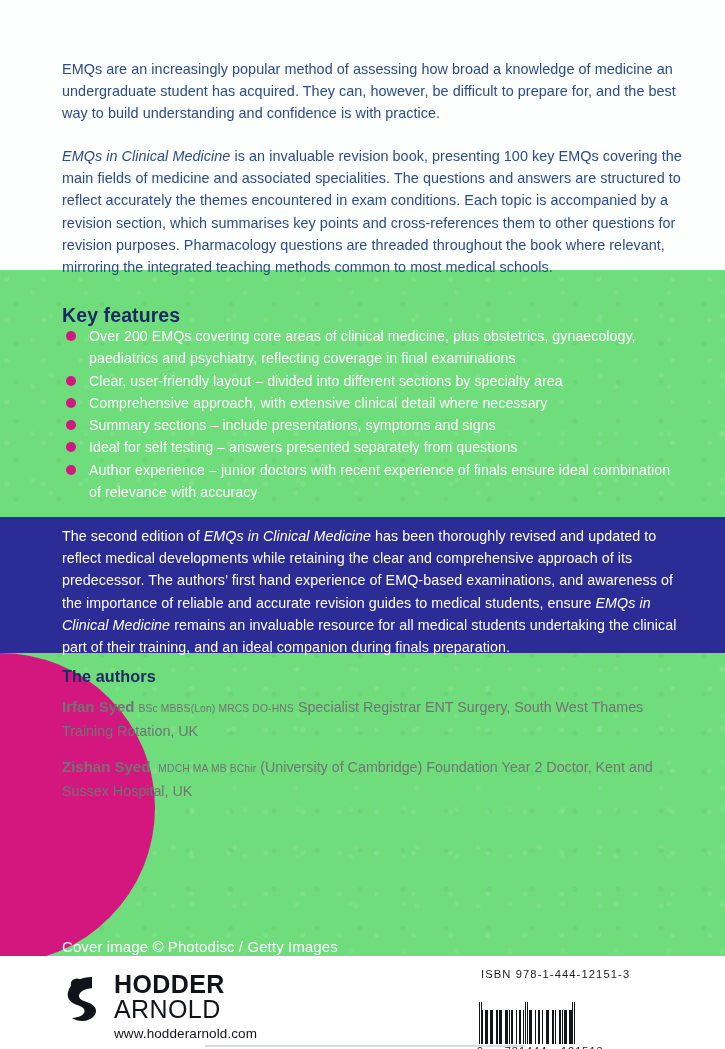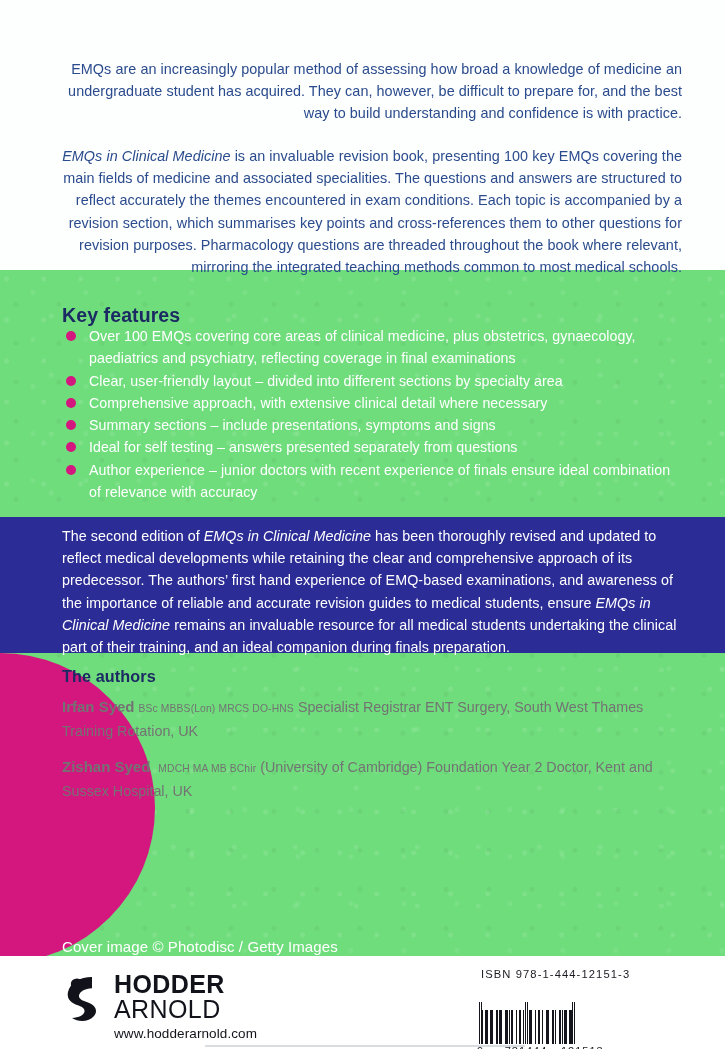--- a/index.html
+++ b/index.html
@@ -75,21 +75,20 @@
   
   .blurb {
     position: absolute;
     left: 62px;
     top: 58px;
     width: 620px;
     color: #2a4b8d;
     font-size: 14.4px;
     line-height: 22.1px;
     letter-spacing: .05px;
-    text-align: right;
   }
   .blurb p { margin: 0 0 21px 0; }
   .blurb p:last-child { margin-bottom: 0; }
   .blurb em { font-style: italic; }
 
   
   .kf-title {
     position: absolute;
     left: 62px;
     top: 304px;
@@ -267,21 +266,21 @@
   <div class="band-bottom-white"></div>
   <div class="bottom-hairline"></div>
 
   <div class="blurb">
     <p>EMQs are an increasingly popular method of assessing how broad a knowledge of medicine an undergraduate student has acquired. They can, however, be difficult to prepare for, and the best way to build understanding and confidence is with practice.</p>
     <p><em>EMQs in Clinical Medicine</em><span> is an invaluable revision book, presenting 100 key EMQs covering the main fields of medicine and associated specialities. The questions and answers are structured to reflect accurately the themes encountered in exam conditions. Each topic is accompanied by a revision section, which summarises key points and cross-references them to other questions for revision purposes. Pharmacology questions are threaded throughout the book where relevant, mirroring the integrated teaching methods common to most medical schools.</span></p>
   </div>
 
   <div class="kf-title">Key features</div>
   <ul class="kf-list">
-    <li><span class="kf-bullet"></span><span>Over 100 EMQs covering core areas of clinical medicine, plus obstetrics, gynaecology, paediatrics and psychiatry, reflecting coverage in final examinations</span></li>
+    <li><span class="kf-bullet"></span><span>Over 200 EMQs covering core areas of clinical medicine, plus obstetrics, gynaecology, paediatrics and psychiatry, reflecting coverage in final examinations</span></li>
     <li><span class="kf-bullet"></span><span>Clear, user-friendly layout – divided into different sections by specialty area</span></li>
     <li><span class="kf-bullet"></span><span>Comprehensive approach, with extensive clinical detail where necessary</span></li>
     <li><span class="kf-bullet"></span><span>Summary sections – include presentations, symptoms and signs</span></li>
     <li><span class="kf-bullet"></span><span>Ideal for self testing – answers presented separately from questions</span></li>
     <li><span class="kf-bullet"></span><span>Author experience – junior doctors with recent experience of finals ensure ideal combination of relevance with accuracy</span></li>
   </ul>
 
   <div class="navy-text"><span>The second edition of </span><em>EMQs in Clinical Medicine</em><span> has been thoroughly revised and updated to reflect medical developments while retaining the clear and comprehensive approach of its predecessor. The authors’ first hand experience of EMQ-based examinations, and awareness of the importance of reliable and accurate revision guides to medical students, ensure </span><em>EMQs in Clinical Medicine</em><span> remains an invaluable resource for all medical students undertaking the clinical part of their training, and an ideal companion during finals preparation.</span></div>
 
   <div class="authors-title">The authors</div>

